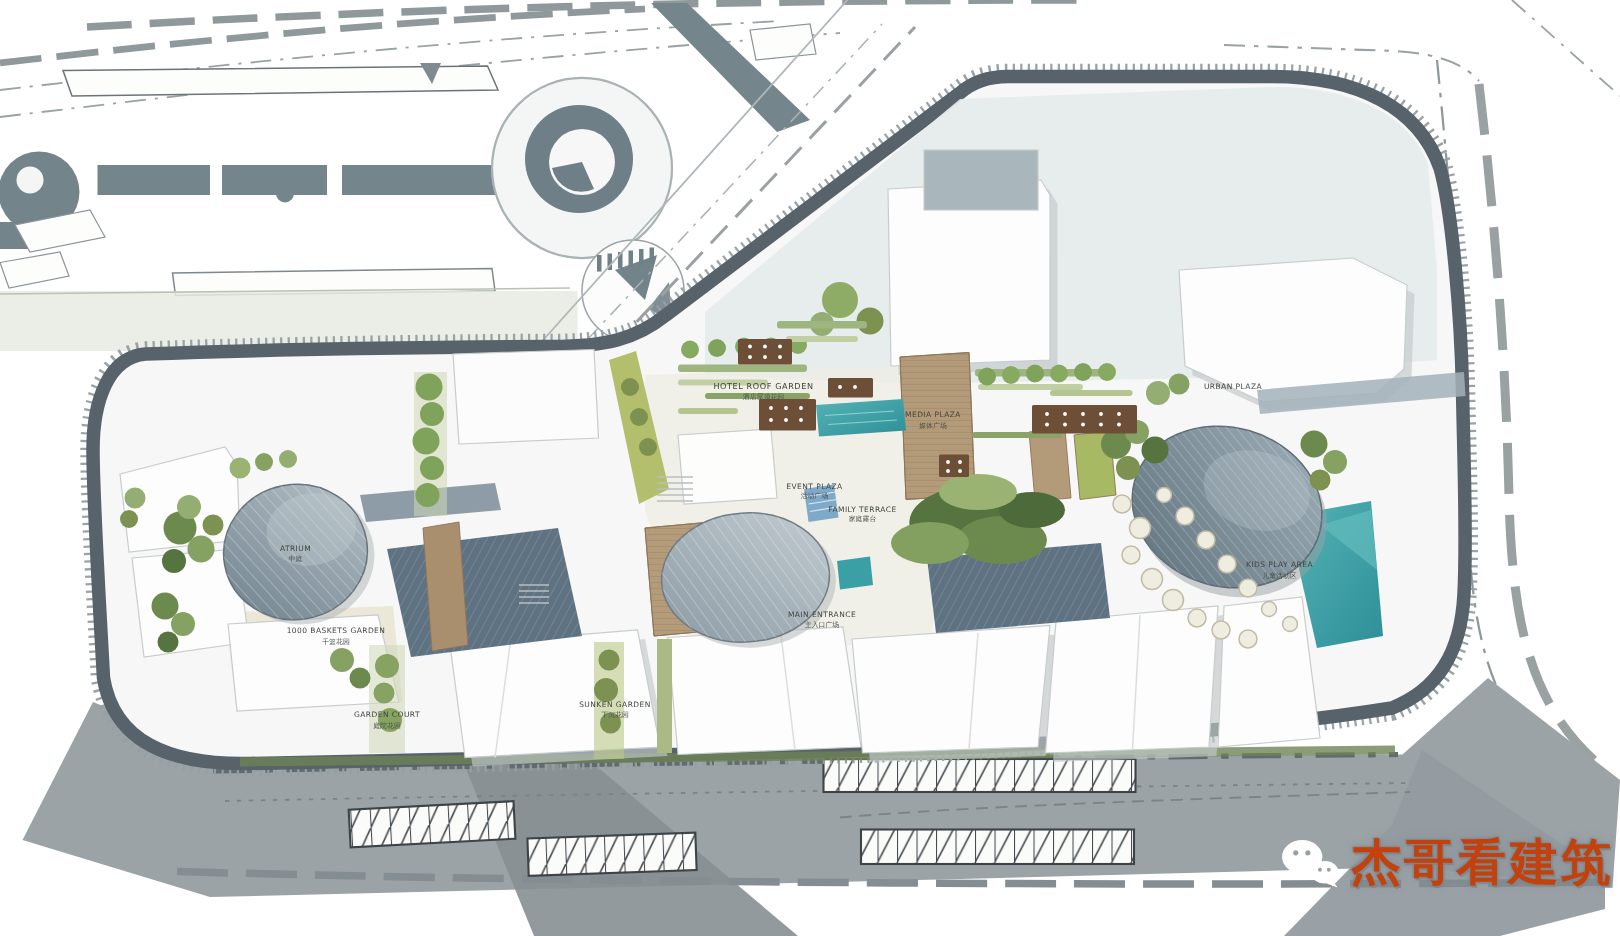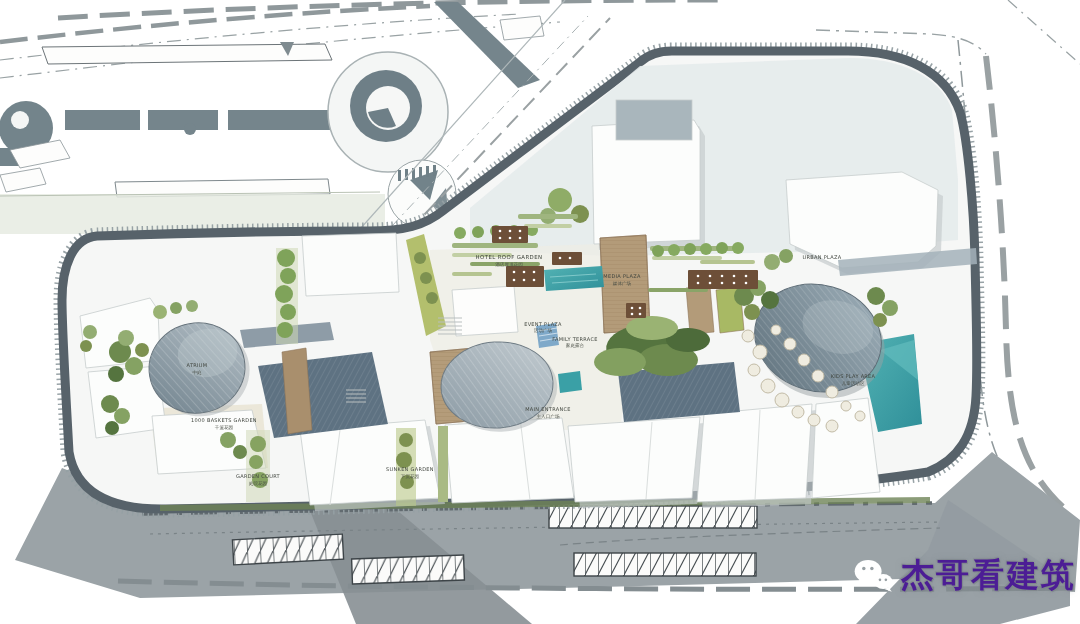--- a/index.html
+++ b/index.html
@@ -5,21 +5,21 @@
   html,body{margin:0;padding:0;background:#ffffff;}
   #stage{position:relative;width:1080px;height:624px;overflow:hidden;background:#ffffff;
          font-family:"DejaVu Sans","Liberation Sans",sans-serif;}
   svg{display:block}
   .lbl{font-family:"DejaVu Sans","Liberation Sans",sans-serif;font-size:5px;fill:#41463f;
        text-anchor:middle;letter-spacing:.3px;}
   .lbl-cn{font-size:4.6px;fill:#4a4f46;text-anchor:middle;}
   .lbl-big{font-size:5.4px;fill:#3d423a;text-anchor:middle;letter-spacing:.4px;}
   .watermark{position:absolute;left:852px;top:540px;width:224px;height:70px;display:flex;
              align-items:center;gap:6px;pointer-events:none;}
-  .wc-text{font-size:33px;font-weight:bold;color:#4c1d95;letter-spacing:2px;white-space:nowrap;
+  .wc-text{font-size:33px;font-weight:bold;color:#c2410c;letter-spacing:2px;white-space:nowrap;
            text-shadow:0 0 2px rgba(125,133,138,.95),1px 1px 0 rgba(125,133,138,.8),
                        -1px -1px 0 rgba(125,133,138,.55),0 0 6px rgba(125,133,138,.6);}
 </style>
 </head>
 <body>
 
 <div id="stage">
 <svg width="1080" height="624" viewBox="0 0 1080 624">
   <defs>
     <pattern id="pk" width="13" height="25" patternUnits="userSpaceOnUse">

